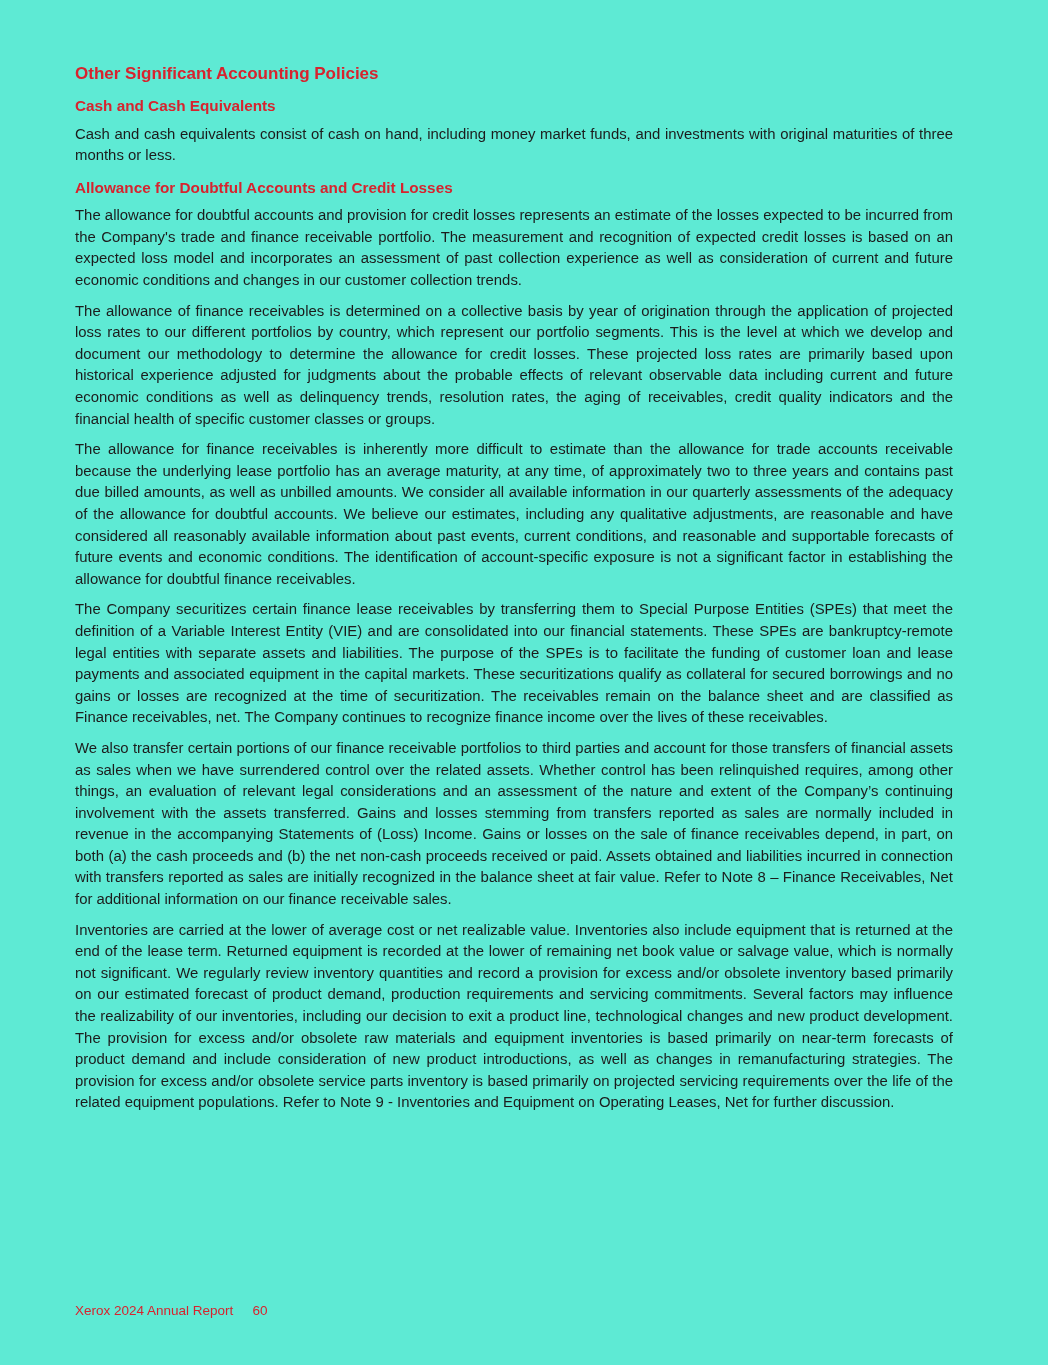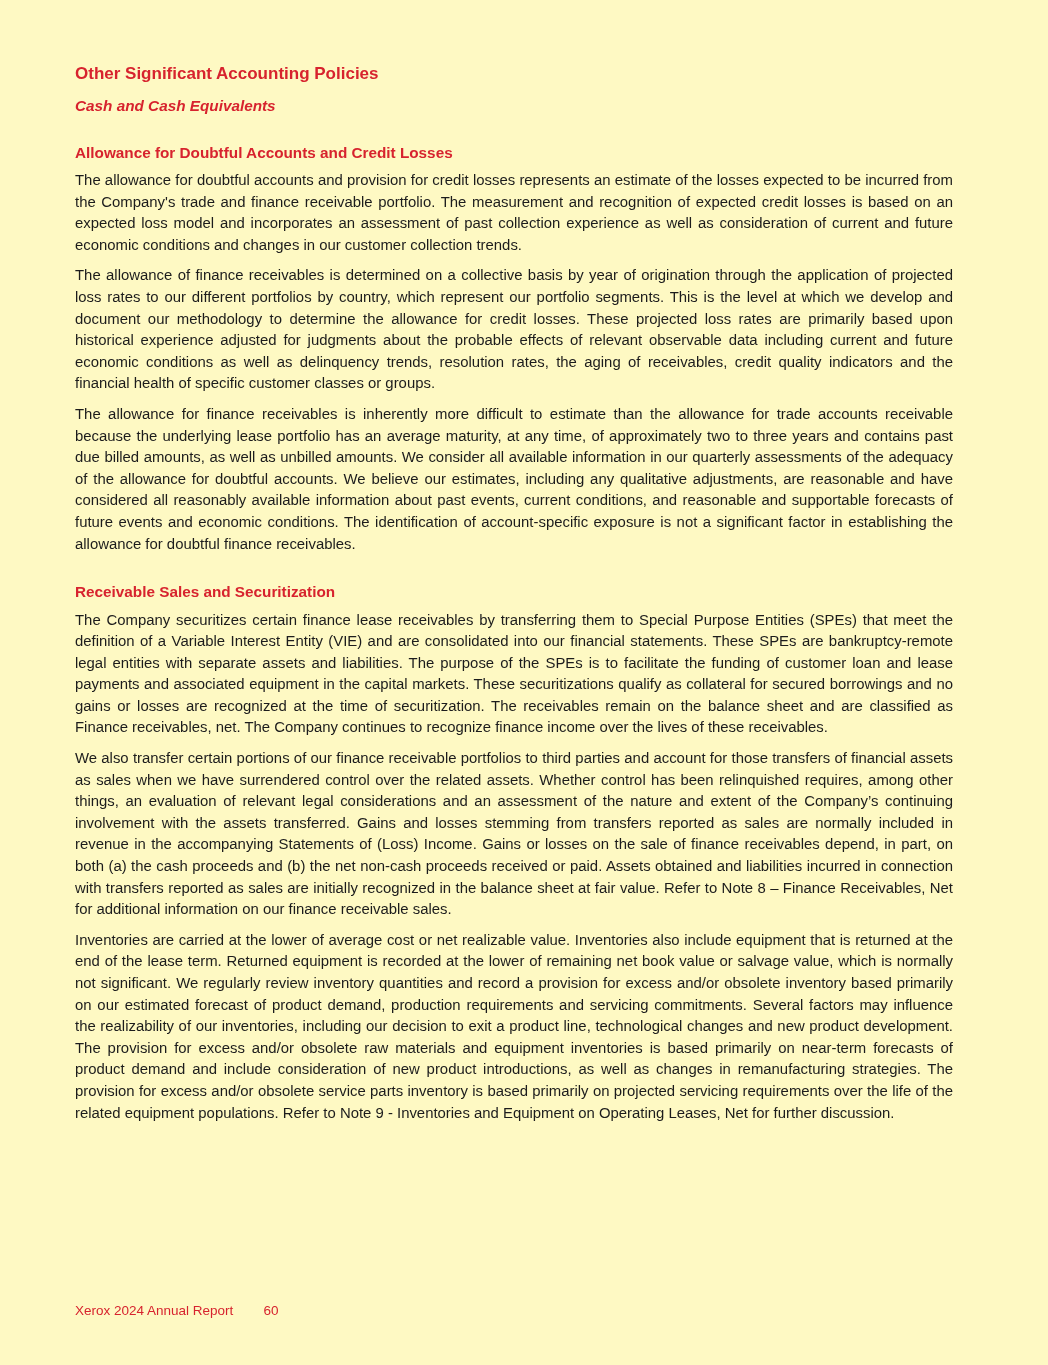--- a/index.html
+++ b/index.html
@@ -4,21 +4,21 @@
 <style>
   html, body {
     margin: 0;
     padding: 0;
     background: #ffffff;
   }
   .page {
     position: relative;
     width: 1048px;
     height: 1365px;
-    background: #fef9c3;
+    background: #5eead4;
     box-sizing: border-box;
     padding: 64px 95px 0 75px;
     overflow: hidden;
     font-family: "Liberation Sans", "DejaVu Sans", sans-serif;
     color: #1c1c1c;
   }
   h1.doc-title {
     margin: 0 0 13px 0;
     font-size: 17px;
     line-height: 1.2;
@@ -26,64 +26,63 @@
     color: #d7232e;
   }
   h2.section-heading {
     margin: 12px 0 8px 0;
     font-size: 15.3px;
     line-height: 1.2;
     font-weight: 700;
     color: #d7232e;
   }
   section > h2.section-heading:first-child {
-    margin-top: 28px;
+    margin-top: 12px;
   }
   .doc-title + section > h2.section-heading {
     margin-top: 8px;
-    font-style: italic;
   }
   p.body-para {
     margin: 0 0 9px 0;
     font-size: 14.9px;
     line-height: 21.6px;
     text-align: justify;
     color: #1c1c1c;
   }
   footer.page-footer {
     position: absolute;
     left: 75px;
     bottom: 47px;
     font-size: 13.5px;
     color: #d7232e;
   }
   footer.page-footer .report-name {
-    margin-right: 30px;
+    margin-right: 19px;
   }
 </style>
 </head>
 <body>
 
 <div class="page">
 
   <h1 class="doc-title">Other Significant Accounting Policies</h1>
 
   <section>
     <h2 class="section-heading">Cash and Cash Equivalents</h2>
+    <p class="body-para">Cash and cash equivalents consist of cash on hand, including money market funds, and investments with original maturities of three months or less.</p>
   </section>
 
   <section>
     <h2 class="section-heading">Allowance for Doubtful Accounts and Credit Losses</h2>
     <p class="body-para">The allowance for doubtful accounts and provision for credit losses represents an estimate of the losses expected to be incurred from the Company's trade and finance receivable portfolio. The measurement and recognition of expected credit losses is based on an expected loss model and incorporates an assessment of past collection experience as well as consideration of current and future economic conditions and changes in our customer collection trends.</p>
     <p class="body-para">The allowance of finance receivables is determined on a collective basis by year of origination through the application of projected loss rates to our different portfolios by country, which represent our portfolio segments. This is the level at which we develop and document our methodology to determine the allowance for credit losses. These projected loss rates are primarily based upon historical experience adjusted for judgments about the probable effects of relevant observable data including current and future economic conditions as well as delinquency trends, resolution rates, the aging of receivables, credit quality indicators and the financial health of specific customer classes or groups.</p>
     <p class="body-para">The allowance for finance receivables is inherently more difficult to estimate than the allowance for trade accounts receivable because the underlying lease portfolio has an average maturity, at any time, of approximately two to three years and contains past due billed amounts, as well as unbilled amounts. We consider all available information in our quarterly assessments of the adequacy of the allowance for doubtful accounts. We believe our estimates, including any qualitative adjustments, are reasonable and have considered all reasonably available information about past events, current conditions, and reasonable and supportable forecasts of future events and economic conditions. The identification of account-specific exposure is not a significant factor in establishing the allowance for doubtful finance receivables.</p>
   </section>
 
   <section>
-    <h2 class="section-heading">Receivable Sales and Securitization</h2>
     <p class="body-para">The Company securitizes certain finance lease receivables by transferring them to Special Purpose Entities (SPEs) that meet the definition of a Variable Interest Entity (VIE) and are consolidated into our financial statements. These SPEs are bankruptcy-remote legal entities with separate assets and liabilities. The purpose of the SPEs is to facilitate the funding of customer loan and lease payments and associated equipment in the capital markets. These securitizations qualify as collateral for secured borrowings and no gains or losses are recognized at the time of securitization. The receivables remain on the balance sheet and are classified as Finance receivables, net. The Company continues to recognize finance income over the lives of these receivables.</p>
     <p class="body-para">We also transfer certain portions of our finance receivable portfolios to third parties and account for those transfers of financial assets as sales when we have surrendered control over the related assets. Whether control has been relinquished requires, among other things, an evaluation of relevant legal considerations and an assessment of the nature and extent of the Company’s continuing involvement with the assets transferred. Gains and losses stemming from transfers reported as sales are normally included in revenue in the accompanying Statements of (Loss) Income. Gains or losses on the sale of finance receivables depend, in part, on both (a) the cash proceeds and (b) the net non-cash proceeds received or paid. Assets obtained and liabilities incurred in connection with transfers reported as sales are initially recognized in the balance sheet at fair value. Refer to Note 8 – Finance Receivables, Net for additional information on our finance receivable sales.</p>
   </section>
 
   <section>
     <p class="body-para">Inventories are carried at the lower of average cost or net realizable value. Inventories also include equipment that is returned at the end of the lease term. Returned equipment is recorded at the lower of remaining net book value or salvage value, which is normally not significant. We regularly review inventory quantities and record a provision for excess and/or obsolete inventory based primarily on our estimated forecast of product demand, production requirements and servicing commitments. Several factors may influence the realizability of our inventories, including our decision to exit a product line, technological changes and new product development. The provision for excess and/or obsolete raw materials and equipment inventories is based primarily on near-term forecasts of product demand and include consideration of new product introductions, as well as changes in remanufacturing strategies. The provision for excess and/or obsolete service parts inventory is based primarily on projected servicing requirements over the life of the related equipment populations. Refer to Note 9 - Inventories and Equipment on Operating Leases, Net for further discussion.</p>
   </section>
 
   <footer class="page-footer">
     <span class="report-name">Xerox 2024 Annual Report</span><span>60</span>

